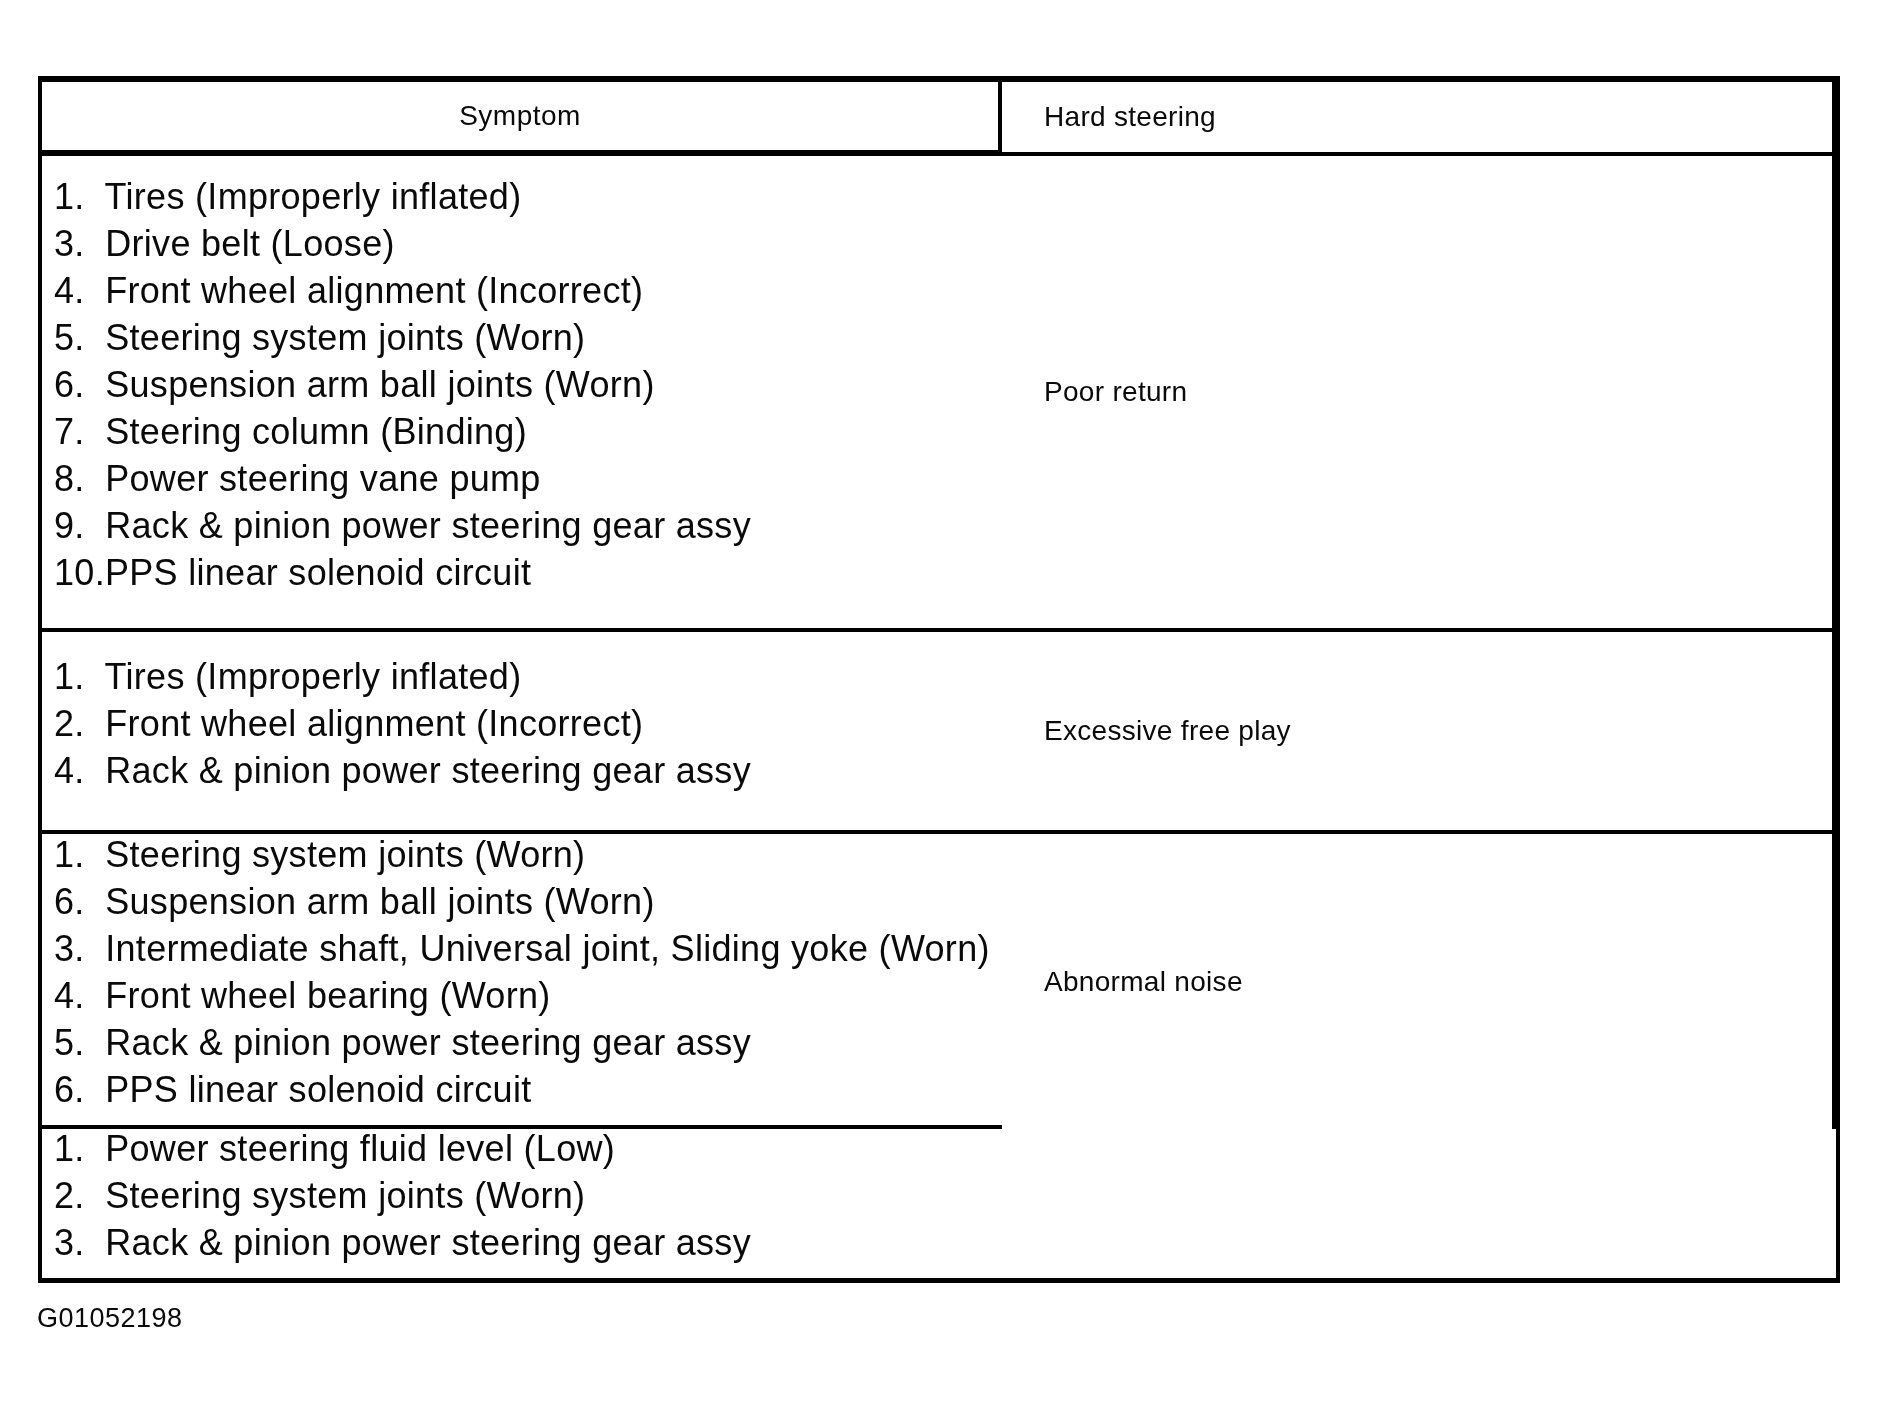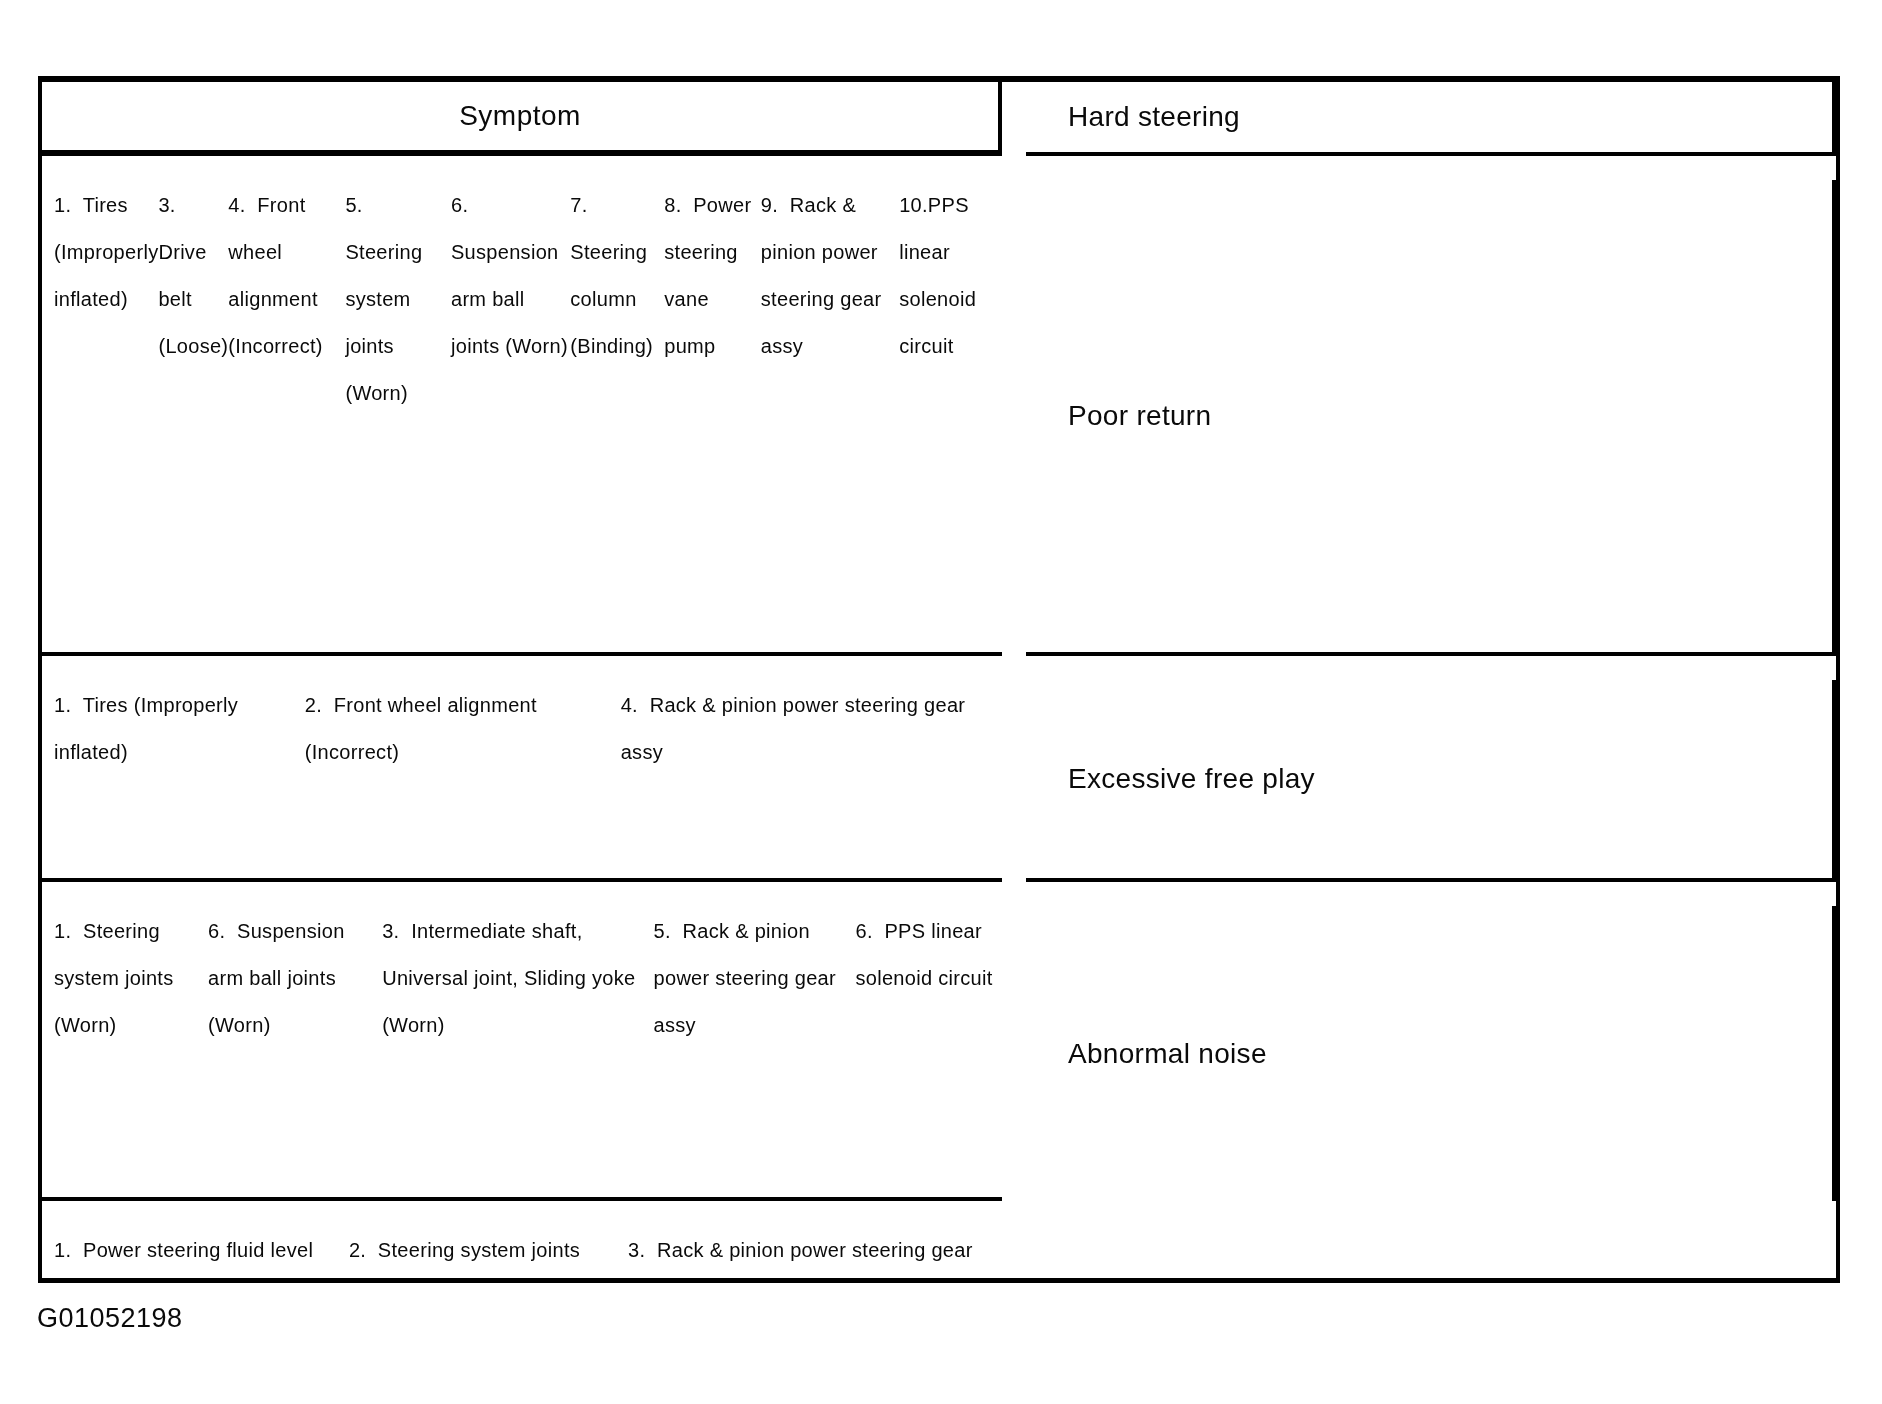--- a/index.html
+++ b/index.html
@@ -22,21 +22,20 @@
     width: 1802px;
     height: 1207px;
     box-sizing: border-box;
     border: 4px solid #000;
     border-top-width: 6px;
     border-bottom-width: 5px;
     display: grid;
     grid-template-columns: 960px 1fr;
     grid-template-rows: 74px 476px 202px 295px auto;
     background: #fff;
-    gap: 24px;
   }
   .cell {
     box-sizing: border-box;
     overflow: hidden;
   }
   .col-left {
     border-right: 4px solid #000;
   }
   .row-sep {
     border-bottom: 4px solid #000;
@@ -53,23 +52,24 @@
   }
   .sym {
     display: flex;
     align-items: center;
     padding-left: 42px;
     font-size: 28px;
     letter-spacing: 0.3px;
   }
   .area {
     display: flex;
+    flex-direction: column;
     justify-content: center;
     padding: 2px 8px 18px 12px;
-    font-size: 20px;
+    font-size: 36px;
     letter-spacing: 0.3px;
   }
   .item {
     line-height: 47px;
     white-space: pre-wrap;
   }
   .figure-code {
     position: absolute;
     left: 37px;
     top: 1303px;
@@ -102,20 +102,21 @@
     <div class="item">1.  Tires (Improperly inflated)</div>
     <div class="item">2.  Front wheel alignment (Incorrect)</div>
     <div class="item">4.  Rack &amp; pinion power steering gear assy</div>
   </div>
 
   <div class="cell col-left row-sep sym">Excessive free play</div>
   <div class="cell row-sep area">
     <div class="item">1.  Steering system joints (Worn)</div>
     <div class="item">6.  Suspension arm ball joints (Worn)</div>
     <div class="item">3.  Intermediate shaft, Universal joint, Sliding yoke (Worn)</div>
+    <div class="item">4.  Front wheel bearing (Worn)</div>
     <div class="item">5.  Rack &amp; pinion power steering gear assy</div>
     <div class="item">6.  PPS linear solenoid circuit</div>
   </div>
 
   <div class="cell col-left sym">Abnormal noise</div>
   <div class="cell area">
     <div class="item">1.  Power steering fluid level (Low)</div>
     <div class="item">2.  Steering system joints (Worn)</div>
     <div class="item">3.  Rack &amp; pinion power steering gear assy</div>
   </div>

